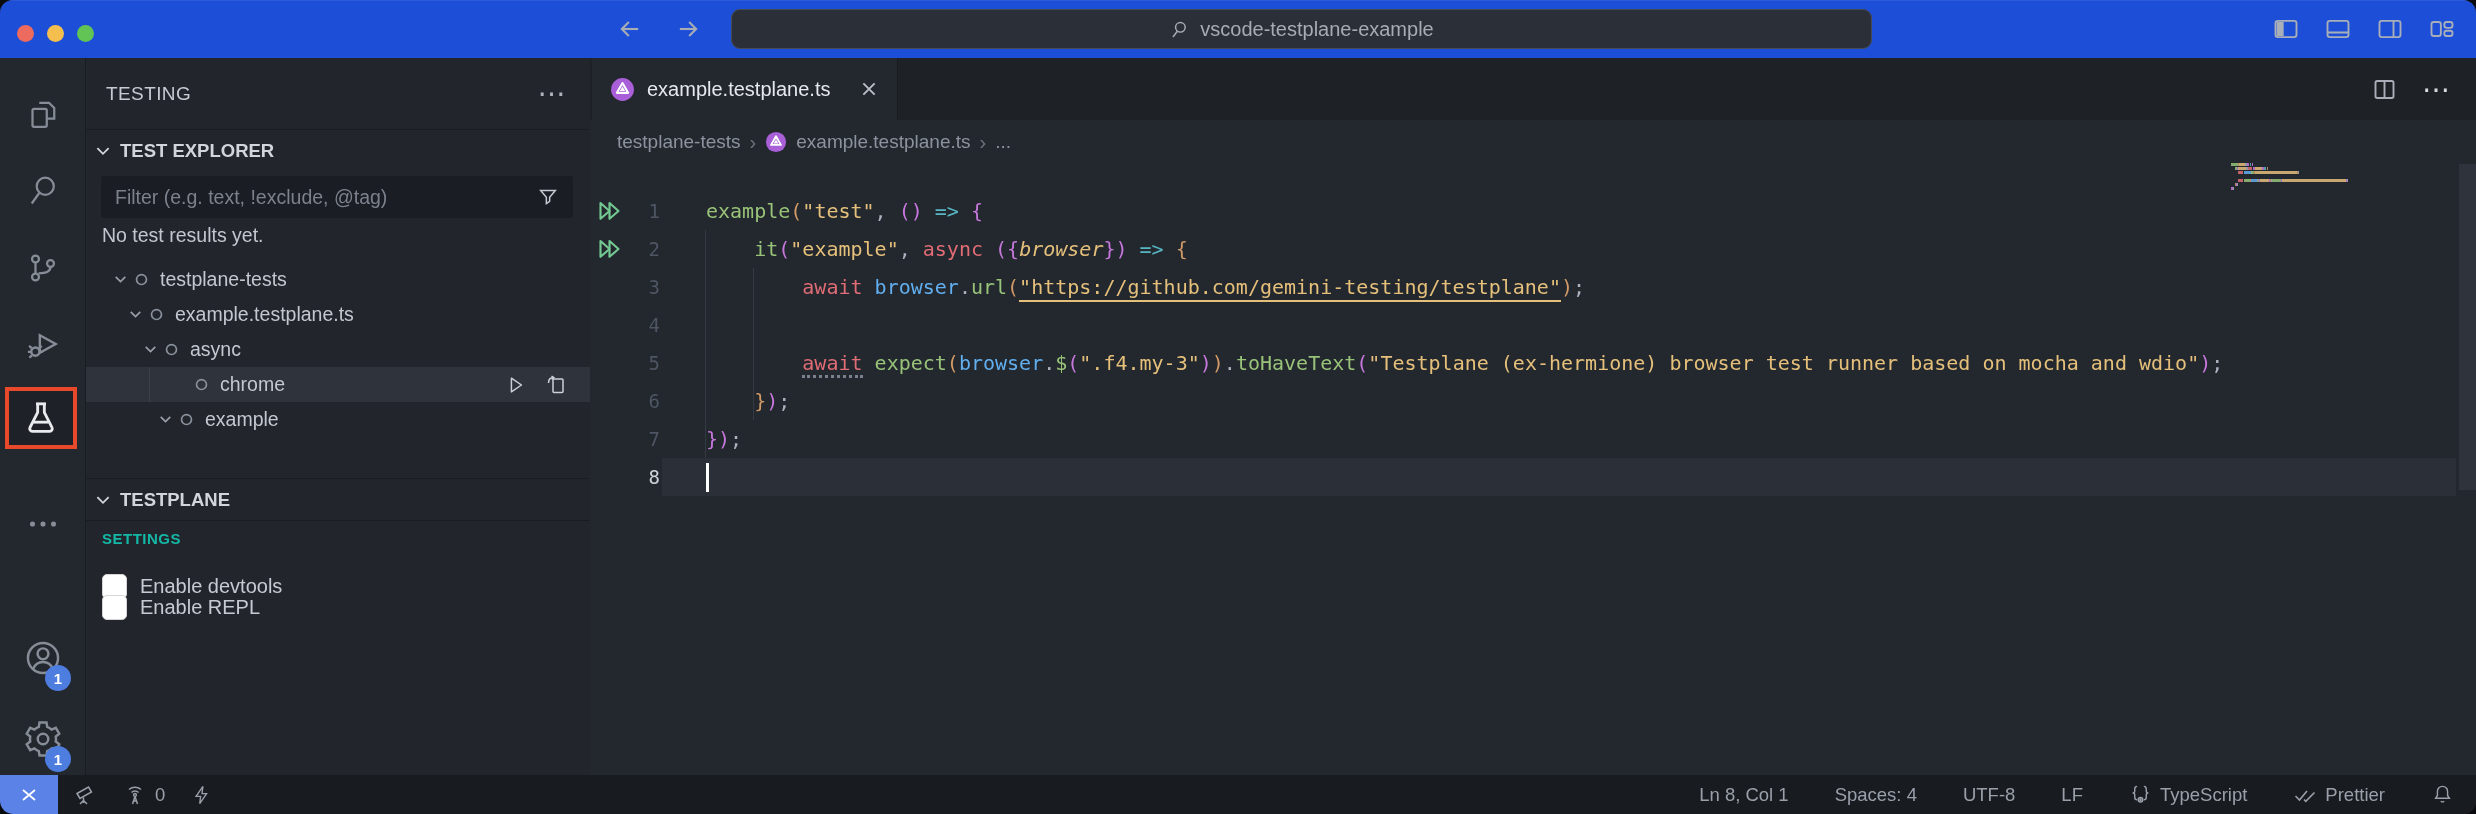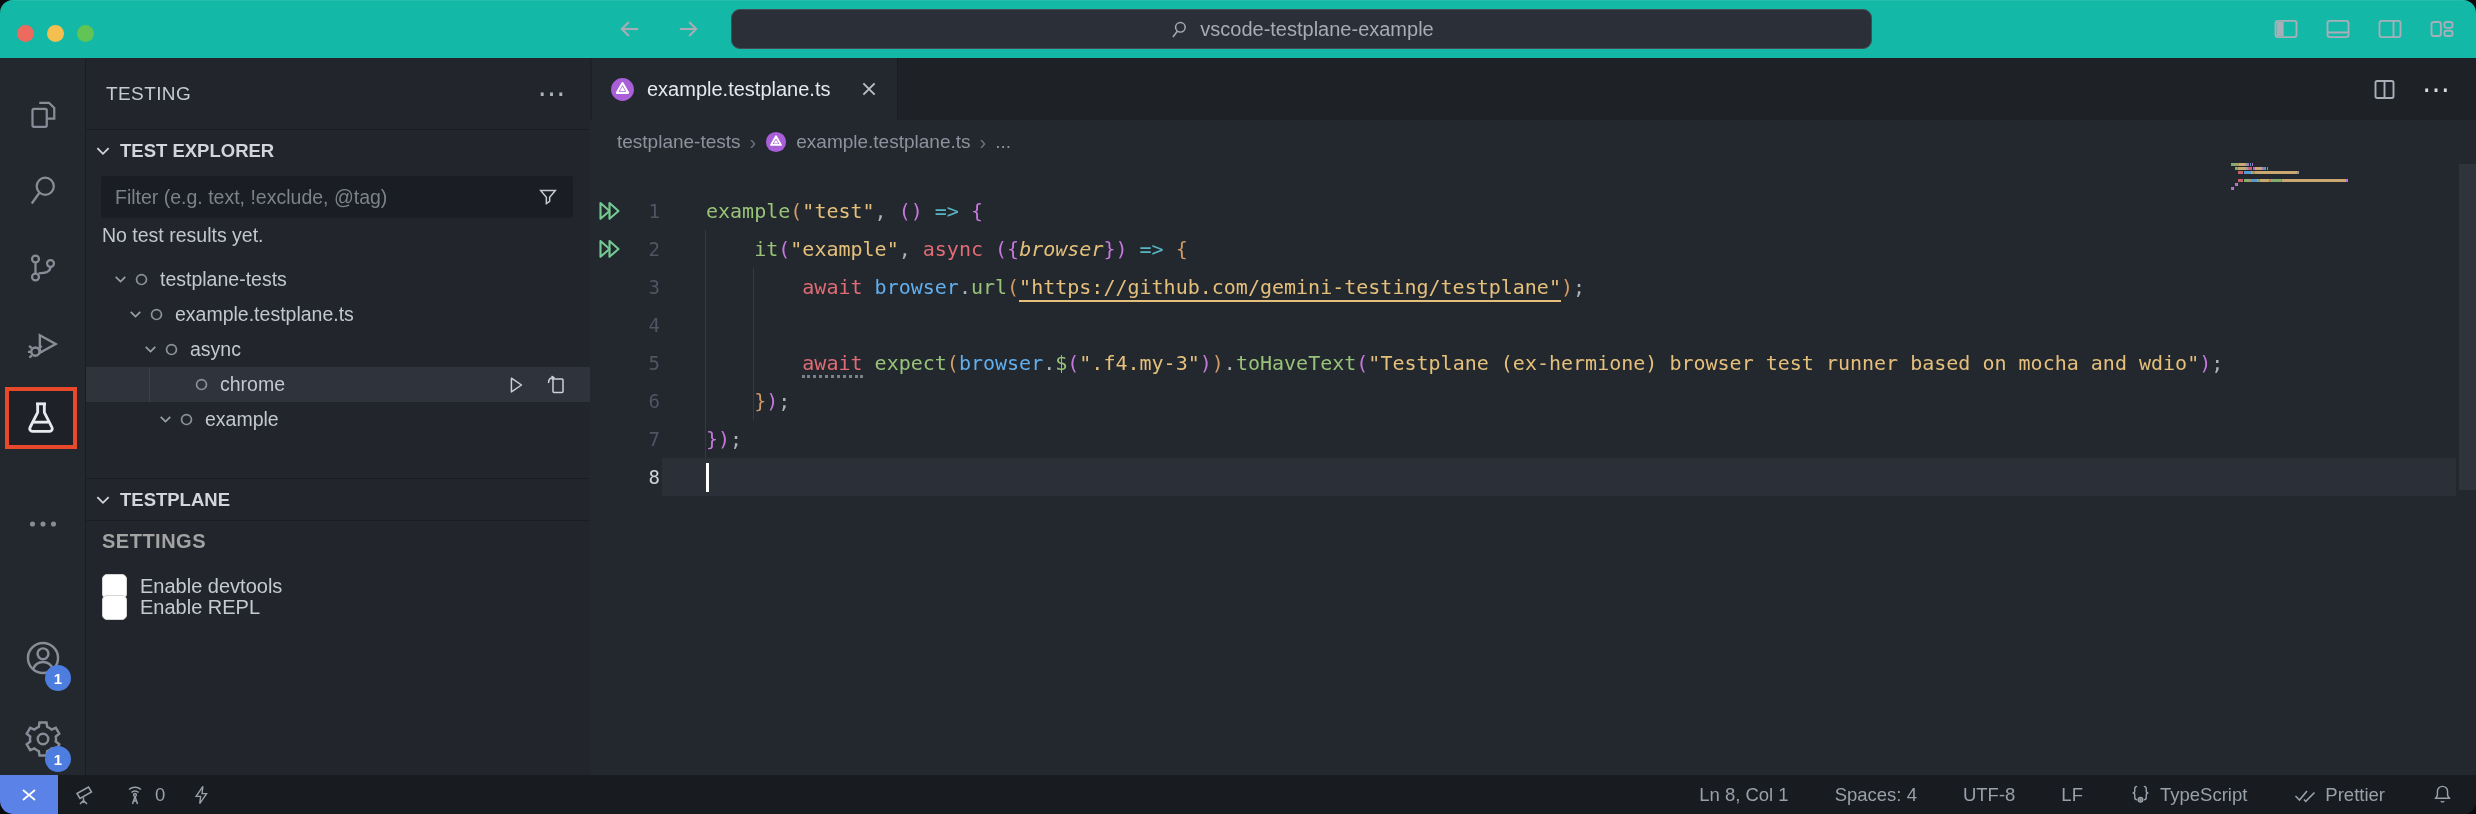--- a/index.html
+++ b/index.html
@@ -5,21 +5,21 @@
   html,body{margin:0;padding:0;}
   body{
     width:2476px;height:814px;position:relative;background:#0a0b0e;
     font-family:"Liberation Sans",sans-serif;overflow:hidden;
     -webkit-font-smoothing:antialiased;
   }
   .window{position:absolute;inset:0;border-radius:13px;overflow:hidden;background:#23272e;
     box-shadow:inset 0 1px 0 rgba(255,255,255,.08);}
   svg{display:block;}
   
-  .titlebar{position:absolute;left:0;top:0;right:0;height:58px;background:#14b8a6;
+  .titlebar{position:absolute;left:0;top:0;right:0;height:58px;background:#1d4ed8;
     box-shadow:inset 0 1px 0 rgba(255,255,255,.07);}
   .traffic{position:absolute;left:17px;top:25px;display:flex;gap:13px;}
   .light{width:17px;height:17px;border-radius:50%;}
   .nav-arrows{position:absolute;left:616px;top:0;height:58px;display:flex;align-items:center;gap:30px;color:#a7acb5;}
   .searchbox{position:absolute;left:731px;top:9px;width:1141px;height:40px;box-sizing:border-box;
     border:1.5px solid #454a53;border-radius:9px;background:#2b3038;
     display:flex;align-items:center;justify-content:center;gap:10px;color:#a6abb4;font-size:20px;}
   .win-icons{position:absolute;right:20px;top:0;height:58px;display:flex;align-items:center;gap:24px;color:#a9afb9;}
   
   .activitybar{position:absolute;left:0;top:58px;width:85px;bottom:39px;background:#23272e;border-right:1px solid #191c21;}
@@ -39,21 +39,21 @@
     display:flex;align-items:center;padding:0 14px;color:#7c828c;font-size:19.5px;box-sizing:border-box;}
   .filter .funnel{margin-left:auto;color:#c6cbd3;}
   .empty-msg{position:absolute;left:16px;top:166px;color:#c2c7cf;font-size:19.5px;}
   .tree{position:absolute;left:0;right:0;top:204px;}
   .tree-row{position:relative;height:35px;display:flex;align-items:center;color:#c3c8d0;font-size:19.5px;}
   .tree-row.selected{background:#2e333c;}
   .tree-row .chev{width:28px;display:flex;justify-content:center;color:#9aa0a9;flex:none;}
   .tree-row .tcirc{flex:none;margin-right:11px;color:#8a919b;}
   .tree-row .guide{position:absolute;left:63px;top:0;bottom:0;width:1px;background:#3a414b;}
   .tree-actions{position:absolute;right:22px;top:0;height:35px;display:flex;align-items:center;gap:17px;color:#ccd1d8;}
-  .settings-heading{position:absolute;left:16px;top:472px;color:#a3a3a3;font-weight:bold;font-size:20px;letter-spacing:.5px;}
+  .settings-heading{position:absolute;left:16px;top:472px;color:#14b8a6;font-weight:bold;font-size:15px;letter-spacing:.5px;}
   .chk-row{position:absolute;left:16px;display:flex;align-items:center;gap:13px;color:#c6cbd3;font-size:20px;}
   .chk{width:25px;height:25px;background:#fff;border:1px solid #d6d6d6;border-radius:5px;box-sizing:border-box;}
   
   .editor{position:absolute;left:590px;top:58px;right:0;bottom:39px;background:#23272e;}
   .tabbar{position:absolute;left:0;right:0;top:0;height:62px;background:#1e2126;}
   .tab{position:absolute;left:2px;top:0;width:306px;height:62px;background:#23272e;border-right:1px solid #191c21;
     display:flex;align-items:center;gap:12px;padding:0 18px;box-sizing:border-box;color:#e5e8ec;font-size:20px;}
   .tab .close{margin-left:auto;color:#b9bfc8;}
   .tabbar-actions{position:absolute;right:24px;top:0;height:62px;display:flex;align-items:center;gap:24px;color:#a9aeb8;}
   .tabbar-actions .more{font-size:28px;letter-spacing:2px;color:#d7dade;}

